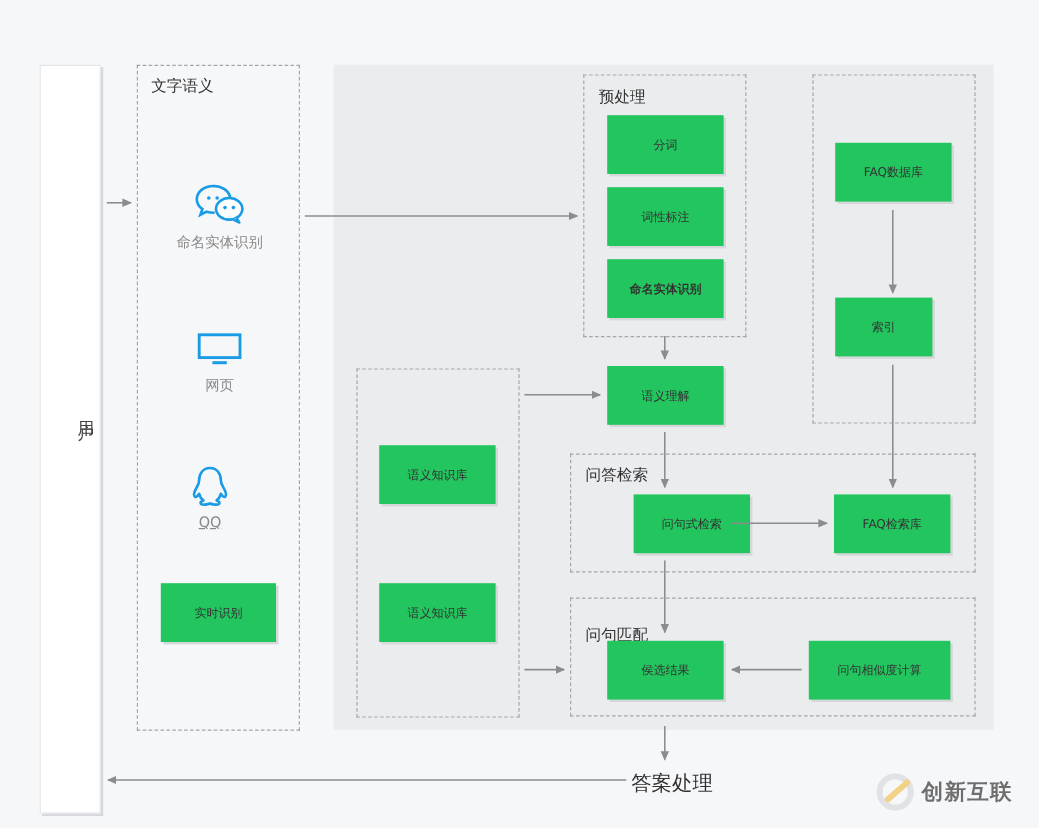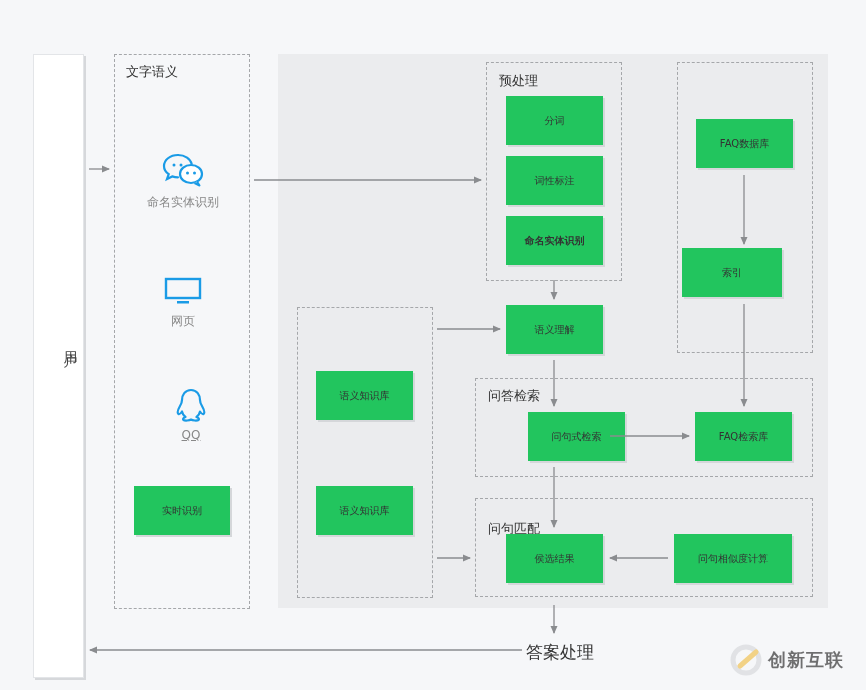--- a/index.html
+++ b/index.html
@@ -60,40 +60,40 @@
 </div>
 
 <div class="channel" style="left:140px;top:277px;width:86px;">
   <svg class="icon" width="38" height="28" viewBox="0 0 38 28">
     <rect x="2" y="2" width="34" height="19" fill="none" stroke="#1a9be6" stroke-width="2.4"></rect>
     <rect x="13" y="24" width="12" height="2.5" fill="#1a9be6"></rect>
   </svg>
   <div style="margin-top:8px;">网页</div>
 </div>
 
-<div class="channel" style="left:148px;top:388px;width:86px;text-decoration:underline;">
+<div class="channel" style="left:132px;top:388px;width:86px;text-decoration:underline;">
   <svg class="icon" width="32" height="36" viewBox="0 0 32 36">
     <path d="M16 2c-6 0-9 5-9 10 0 2-.5 3.5-2 6-2 3.5-3 7-1.5 8 1 .6 2.5-1 3.5-2.5.5 2.5 2 4.5 3.5 5.5-2 .8-3 2-2 3 1.5 1 6 .5 7.5-.5 1.5 1 6 1.5 7.5.5 1-1 0-2.2-2-3 1.5-1 3-3 3.5-5.5 1 1.5 2.5 3.1 3.5 2.5 1.5-1 .5-4.5-1.5-8-1.5-2.5-2-4-2-6 0-5-3-10-9-10z" fill="none" stroke="#1a9be6" stroke-width="2.2" stroke-linejoin="round"></path>
   </svg>
   <div style="margin-top:4px;">QQ</div>
 </div>
 
 <div class="node" style="left:134px;top:486px;width:96px;height:49px;">实时识别</div>
 
 <div class="abs gray-panel"></div>
 
 <div class="abs dashed" style="left:486px;top:62px;width:134px;height:217px;"></div>
 <div class="abs group-title" style="left:499px;top:72px;">预处理</div>
 <div class="node" style="left:506px;top:96px;width:97px;height:49px;">分词</div>
 <div class="node" style="left:506px;top:156px;width:97px;height:49px;">词性标注</div>
 <div class="node" style="left:506px;top:216px;width:97px;height:49px;font-weight:bold;">命名实体识别</div>
 
 <div class="abs dashed" style="left:677px;top:62px;width:134px;height:289px;"></div>
 <div class="node" style="left:696px;top:119px;width:97px;height:49px;">FAQ数据库</div>
-<div class="node" style="left:682px;top:248px;width:100px;height:49px;">索引</div>
+<div class="node" style="left:696px;top:248px;width:81px;height:49px;">索引</div>
 
 <div class="abs dashed" style="left:297px;top:307px;width:134px;height:289px;"></div>
 <div class="node" style="left:316px;top:371px;width:97px;height:49px;">语义知识库</div>
 <div class="node" style="left:316px;top:486px;width:97px;height:49px;">语义知识库</div>
 
 <div class="node" style="left:506px;top:305px;width:97px;height:49px;">语义理解</div>
 
 <div class="abs dashed" style="left:475px;top:378px;width:336px;height:97px;"></div>
 <div class="abs group-title" style="left:488px;top:387px;">问答检索</div>
 <div class="node" style="left:528px;top:412px;width:97px;height:49px;">问句式检索</div>

